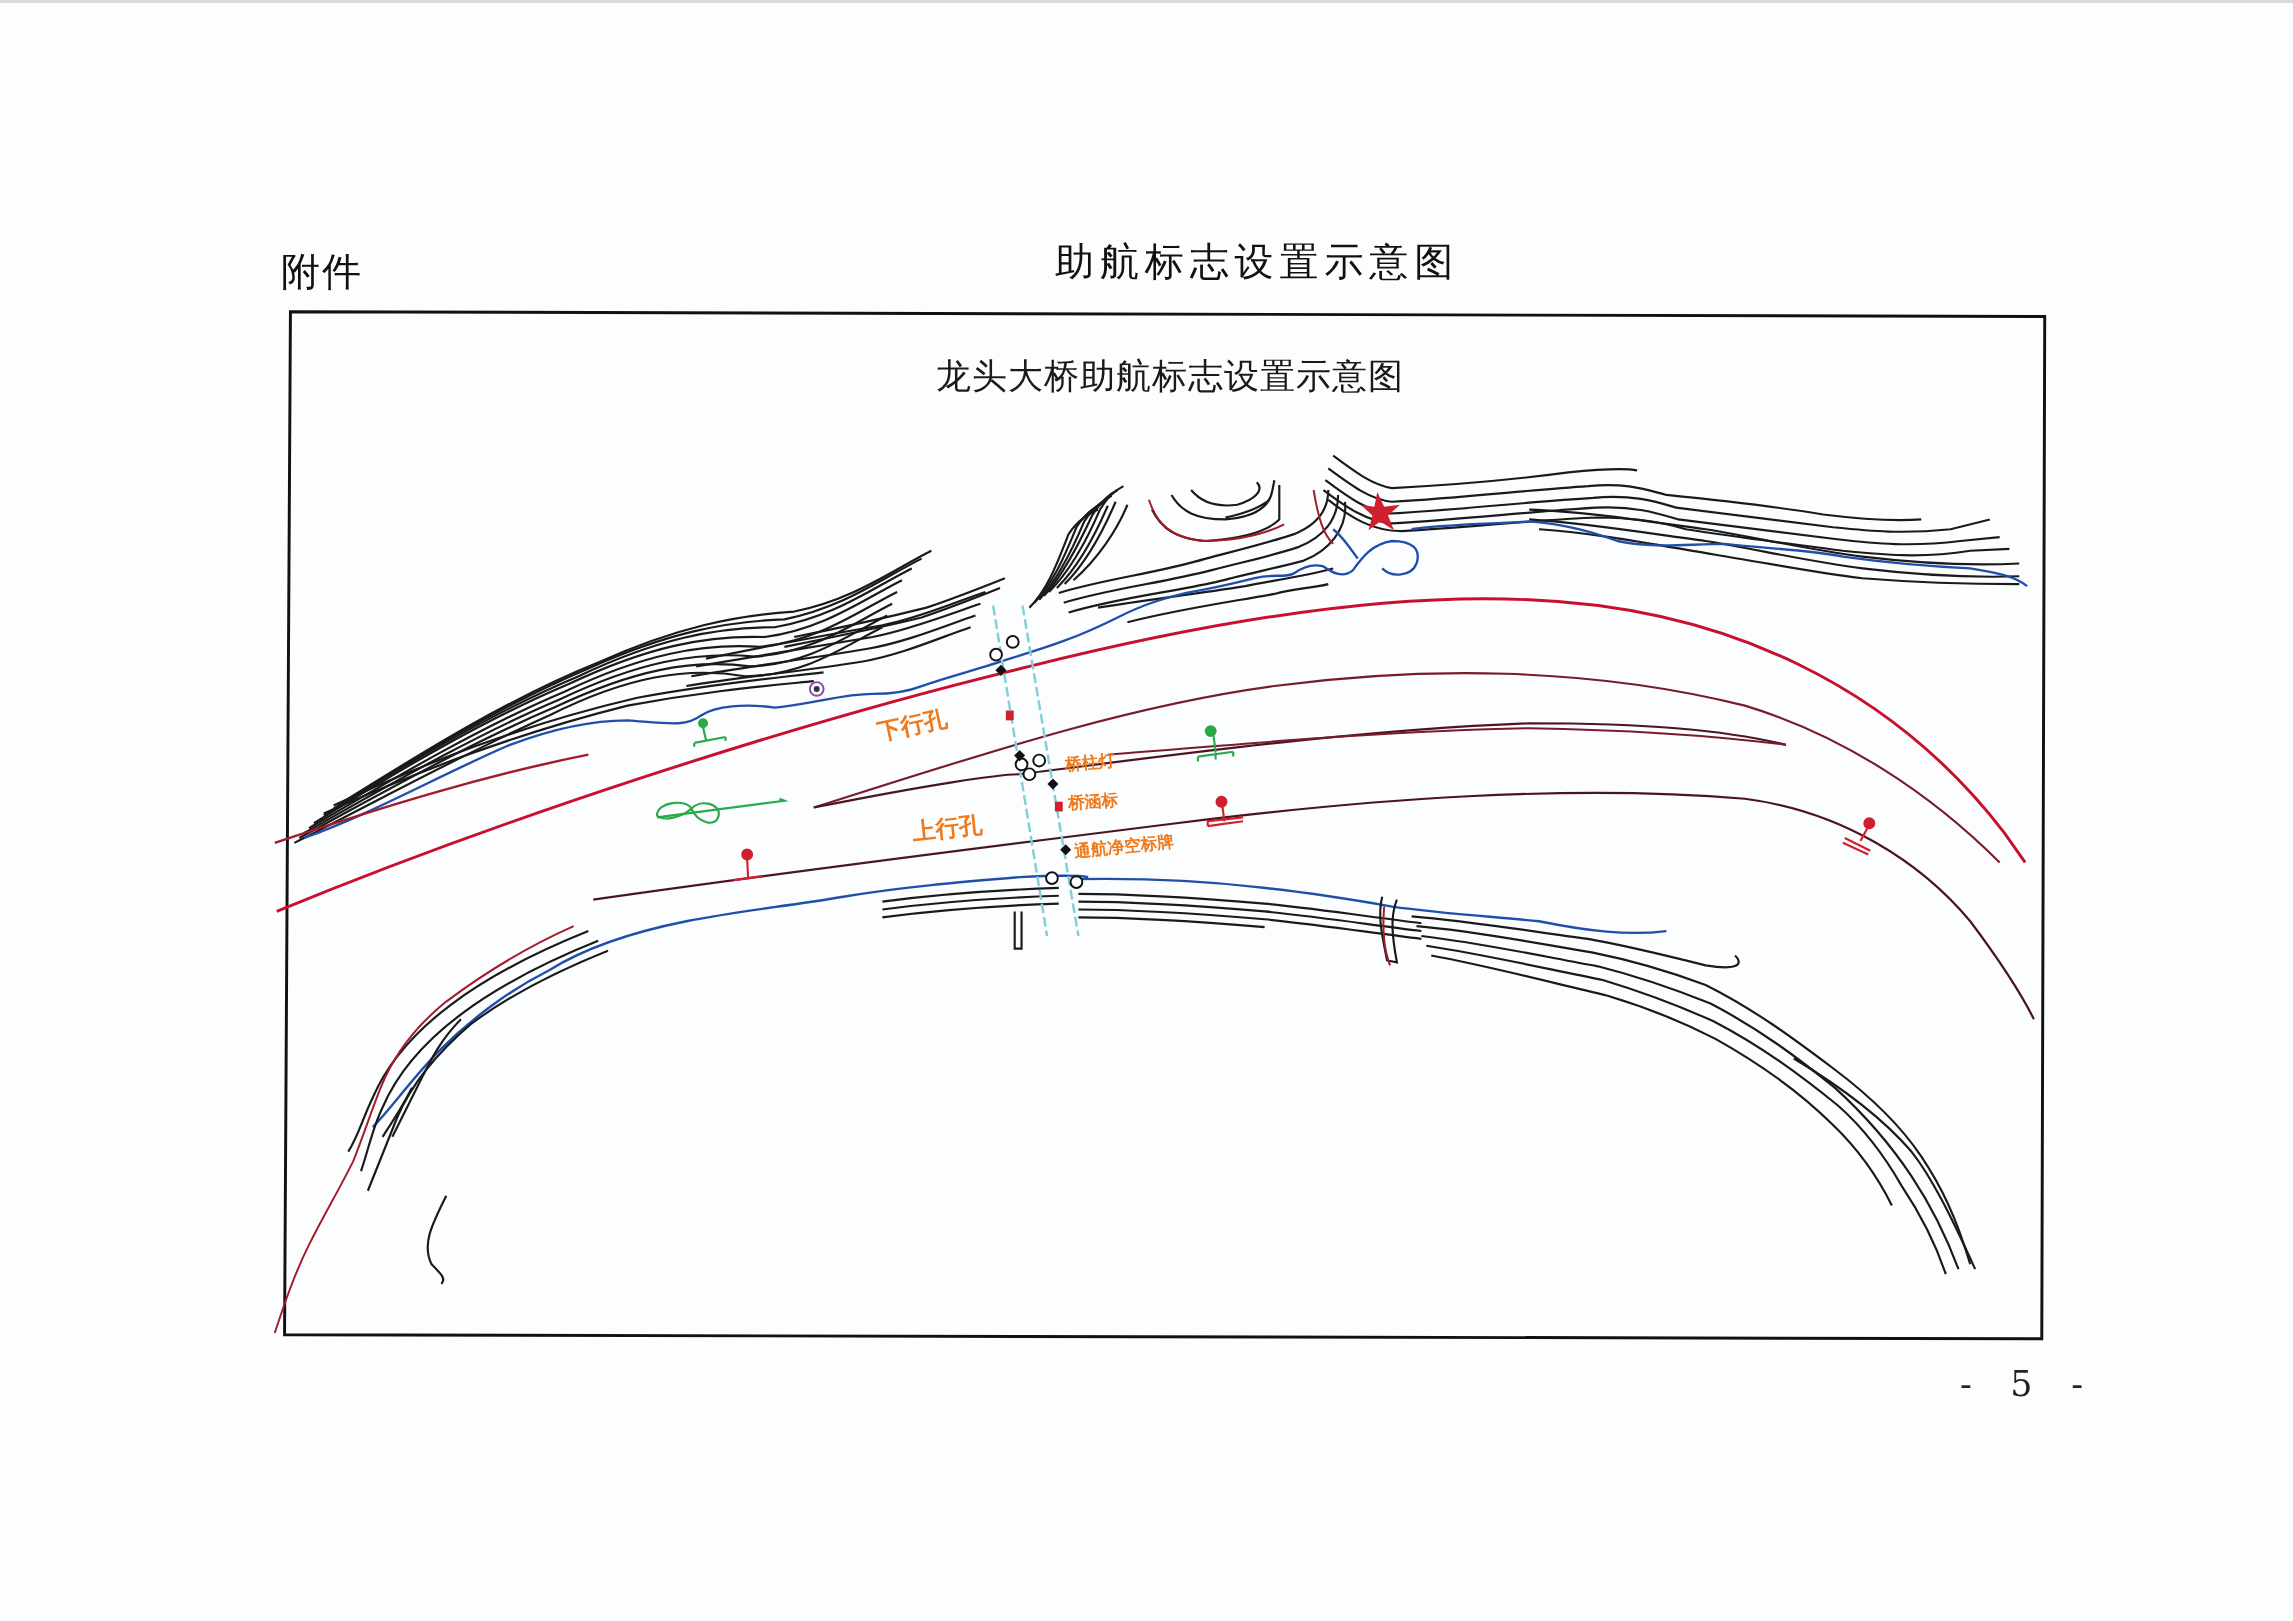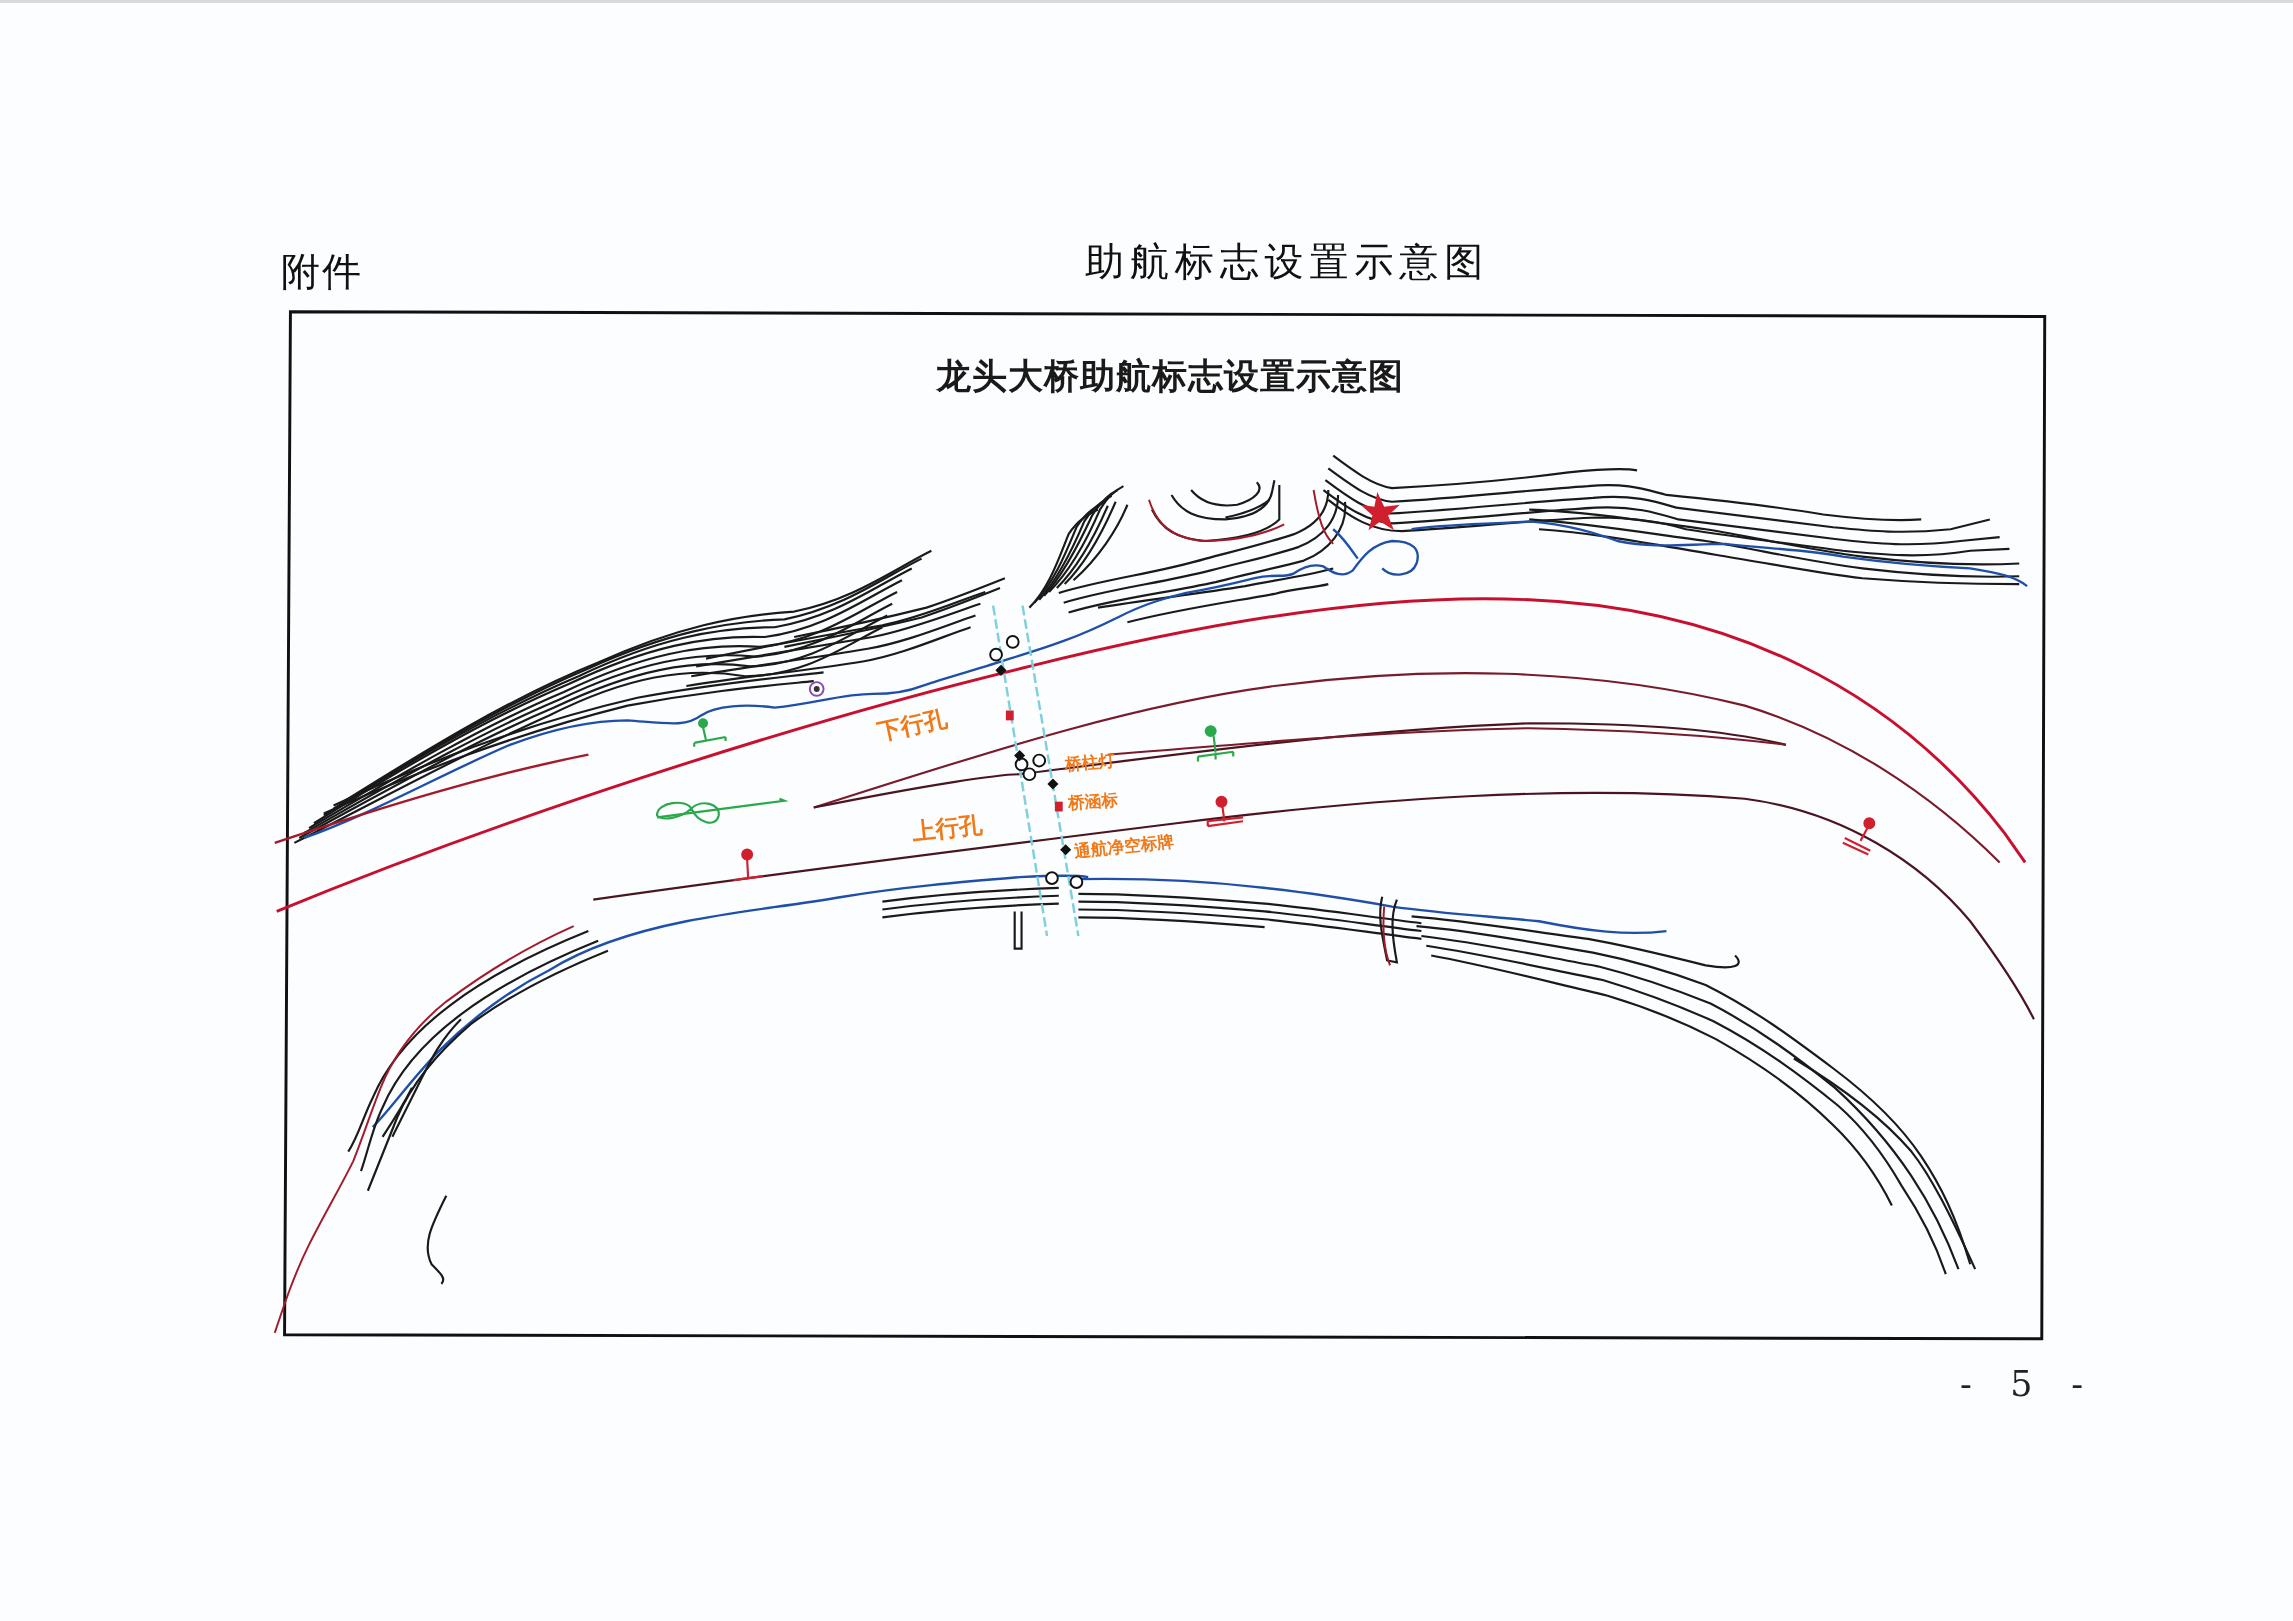--- a/index.html
+++ b/index.html
@@ -6,29 +6,29 @@
     body {
       width:2294px; height:1621px; background:#fbfdfe; position:relative; overflow:hidden;
       font-family:"DejaVu Sans", sans-serif;
     }
     .attach-label {
       position:absolute; left:281px; top:229px; font-size:39px; color:#111;
       font-family:"DejaVu Serif", serif; letter-spacing:2px;margin-top:16px;
     }
     .doc-title {
       position:absolute; left:1055px; top:235px; font-size:39px; color:#111;
-      font-family:Liberation Sans, sans-serif; letter-spacing:5.9px;margin-left:30px;
+      font-family:Liberation Sans, sans-serif; letter-spacing:5.9px;
     }
     .page-num {
       position:absolute; left:1960px; top:1364px; font-size:35px; color:#222;
       font-family:"DejaVu Serif", serif; letter-spacing:13.7px;
     }
     .diagram-frame { position:absolute; left:0; top:0; width:2294px; height:1621px; }
     .diagram-title {
-      position:absolute; left:936px; top:353px; font-size:35px; font-weight:bold; color:#1a1a1a;
+      position:absolute; left:936px; top:353px; font-size:35px; font-weight:normal; color:#1a1a1a;
       letter-spacing:1px;
     }
     .lbl {
       position:absolute; color:#f07a1a; font-weight:bold; white-space:nowrap;
     }
     .lbl.big { font-size:23.5px; }
     .lbl.small { font-size:16.7px; }
     .top-border { position:absolute; left:0; top:0; width:2294px; height:2.9px; background:#d8dadc; }
   </style>
 </head>

